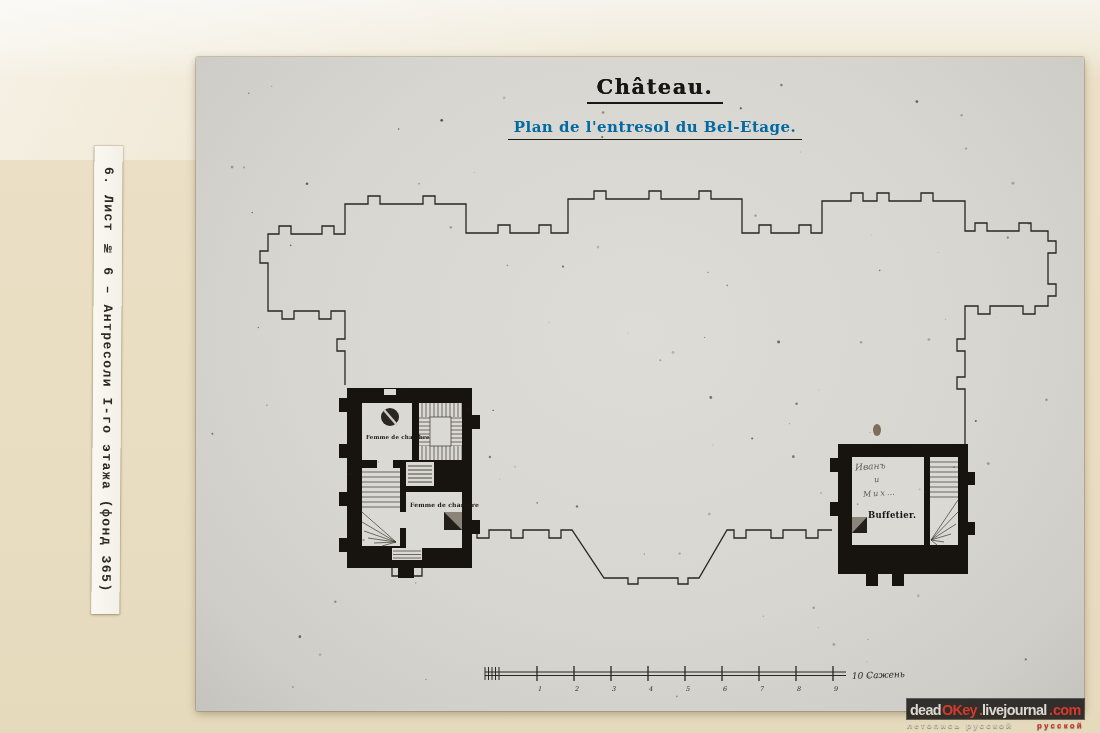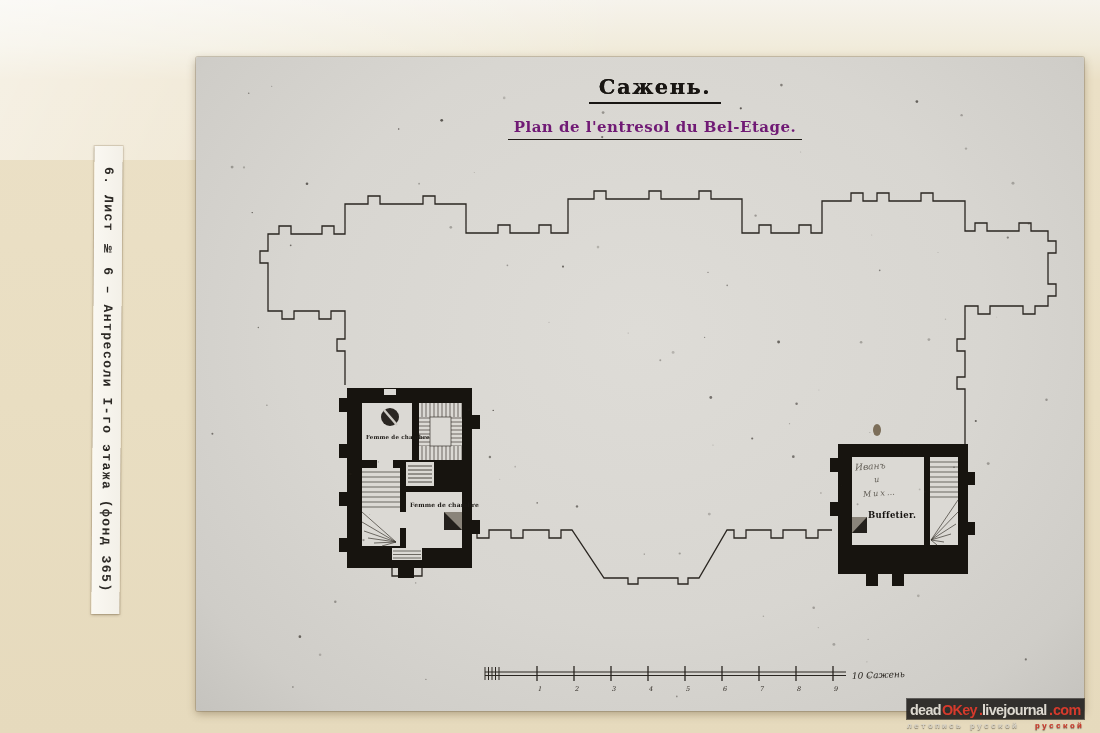--- a/index.html
+++ b/index.html
@@ -24,21 +24,21 @@
   .title-wrap{position:absolute;left:500px;top:74px;width:310px;text-align:center;}
   .chateau-title{
     display:inline-block;font-family:"DejaVu Serif",serif;font-weight:bold;
     font-size:21px;letter-spacing:1.5px;color:#191613;
     border-bottom:2px solid #191613;padding:0 10px 3px 10px;
     text-shadow:0 0 .6px #191613;
   }
   .subtitle-wrap{position:absolute;left:490px;top:118px;width:330px;text-align:center;}
   .plan-subtitle{
     display:inline-block;font-family:"DejaVu Serif",serif;font-weight:bold;
-    font-size:15px;letter-spacing:.5px;color:#701a75;
+    font-size:15px;letter-spacing:.5px;color:#0369a1;
     border-bottom:1.5px solid #1d1a16;padding:0 6px 3px 6px;
   }
   
   .side-label{
     position:absolute;left:93px;top:146px;width:28px;height:468px;
     background:linear-gradient(90deg,#faf8f2,#f3f0e8);
     box-shadow:0 1px 3px rgba(110,90,60,.5),0 0 0 1px rgba(150,130,100,.25);
     transform:rotate(.4deg);
     display:flex;align-items:center;justify-content:center;
   }
@@ -60,21 +60,21 @@
     padding:0 3px;box-shadow:0 0 0 1px rgba(20,18,16,.6);
   }
   .wm-bar span{
     font-family:"Liberation Sans",sans-serif;font-weight:bold;font-size:15px;
     letter-spacing:-.7px;transform:scaleX(.96);transform-origin:left;white-space:pre;
   }
   .wm-tagline{
     margin-top:2px;display:flex;justify-content:space-between;width:177px;
   }
   .wm-tagline span{
-    font-family:Liberation Mono, monospace;font-weight:bold;font-size:8px;
+    font-family:Liberation Sans, sans-serif;font-weight:bold;font-size:8px;
     letter-spacing:2.2px;text-shadow:0 1px 1px rgba(40,35,28,.55);white-space:nowrap;
   }
   
   .room-label{font:bold 5.5px "DejaVu Serif",serif;fill:#1c1915;letter-spacing:.2px;}
   .room-label2{font:bold 6px "DejaVu Serif",serif;fill:#1c1915;letter-spacing:.2px;}
   .buffetier{font:bold 8.5px "DejaVu Serif",serif;fill:#14110e;letter-spacing:.3px;}
   .tick-num{font:italic 6.5px "DejaVu Serif",serif;fill:#322d27;}
   .scale-end{font:italic 9px "DejaVu Serif",serif;fill:#2a2621;}
 </style>
 </head>
@@ -328,21 +328,21 @@
       <circle cx="869.9" cy="432.6" r="0.42" fill="rgba(35,30,25,0.61)"></circle>
       <circle cx="307.0" cy="183.8" r="1.30" fill="rgba(35,30,25,0.64)"></circle>
       <circle cx="292.9" cy="687.0" r="0.77" fill="rgba(35,30,25,0.52)"></circle>
       <circle cx="727.2" cy="285.4" r="0.80" fill="rgba(35,30,25,0.43)"></circle>
       <circle cx="320.1" cy="654.8" r="1.29" fill="rgba(35,30,25,0.22)"></circle>
       <circle cx="708.0" cy="272.3" r="0.61" fill="rgba(35,30,25,0.57)"></circle>
     </g>
 </svg>
 
 <div class="title-wrap">
-  <span class="chateau-title">Сажень.</span>
+  <span class="chateau-title">Château.</span>
 </div>
 <div class="subtitle-wrap">
   <span class="plan-subtitle">Plan de l'entresol du Bel-Etage.</span>
 </div>
 
 <div class="hand" id="handwritten">
     <div>Иванъ</div>
     <div>и</div>
     <div>Мих…</div>
   </div>

